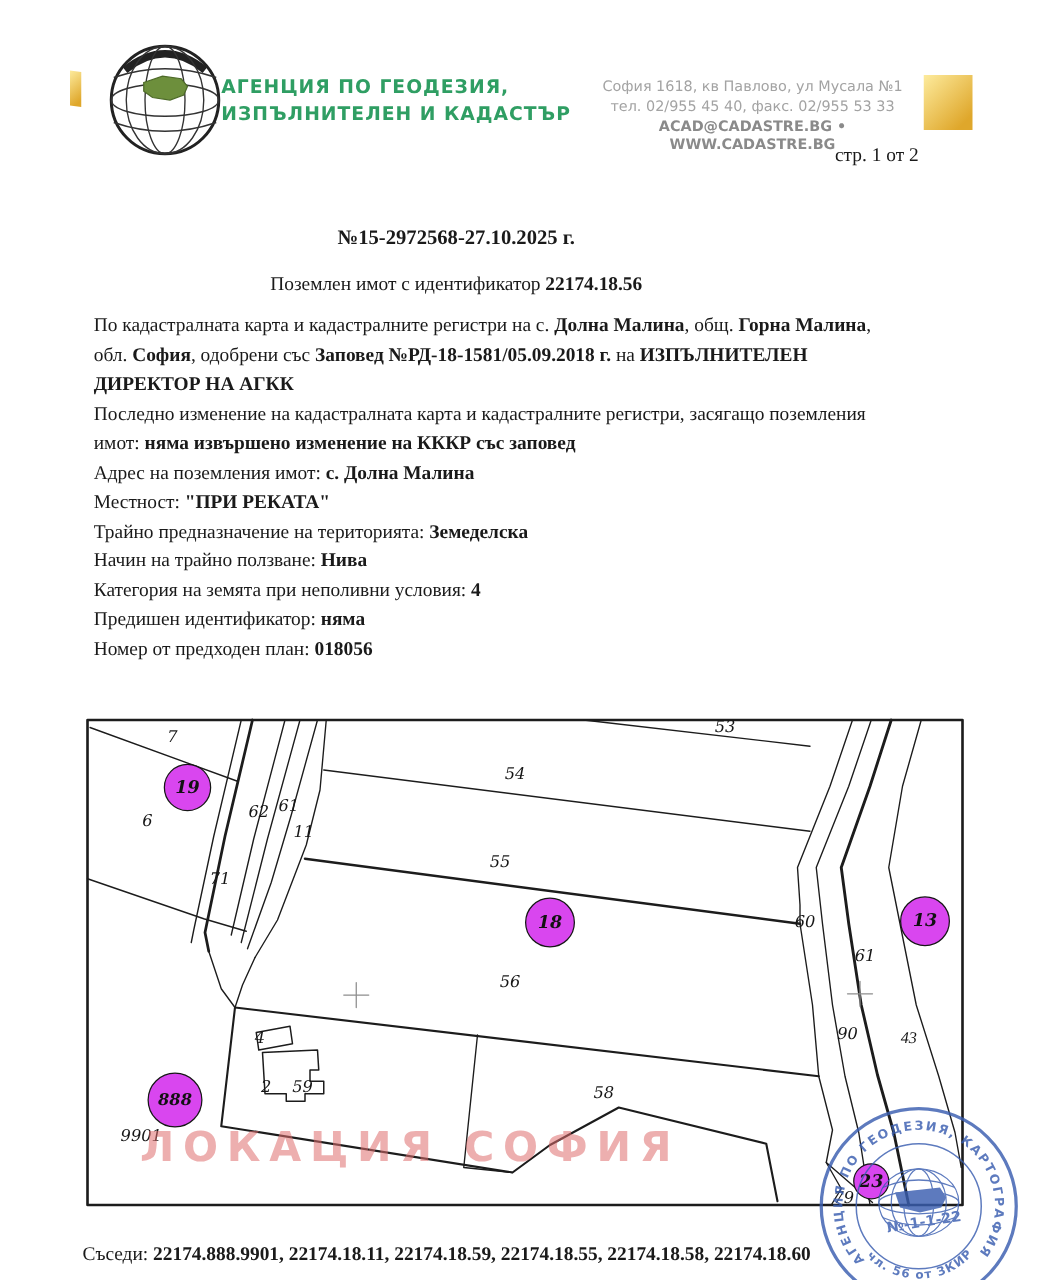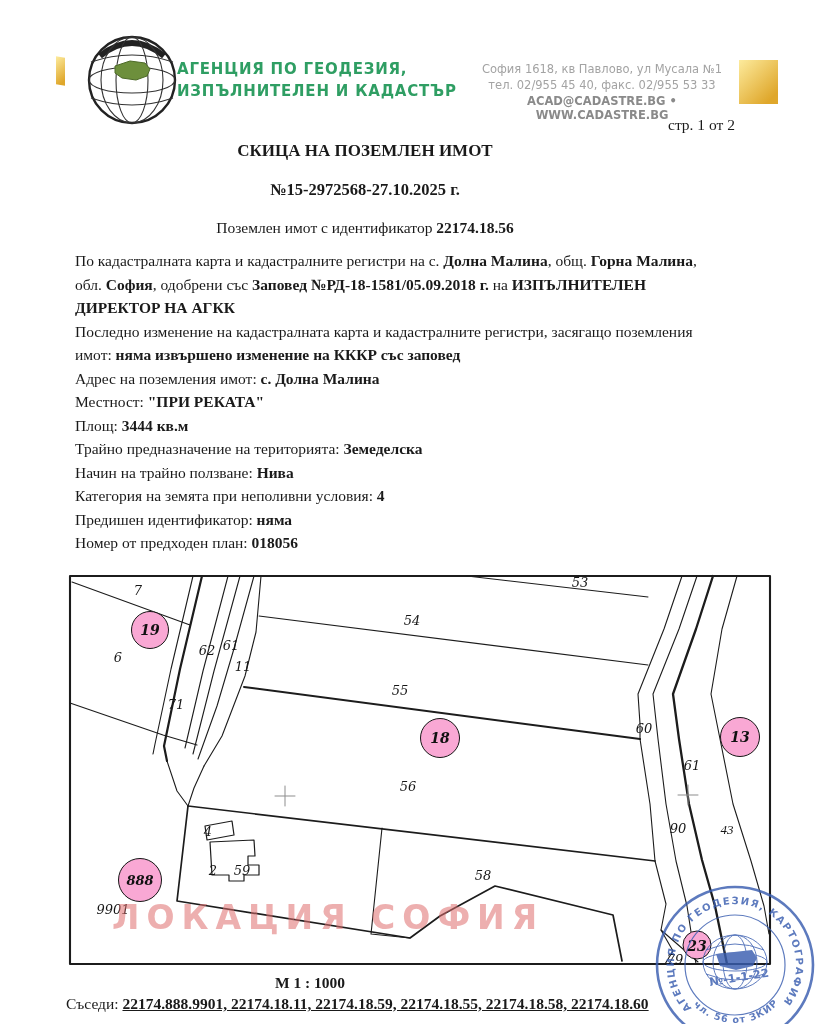--- a/index.html
+++ b/index.html
@@ -37,31 +37,31 @@
   
   #map{position:absolute;left:68px;top:574px;width:704px;height:394px;}
   #map svg{position:absolute;left:0;top:0;}
   #map-labels{position:absolute;left:0;top:0;width:704px;height:394px;}
   .map-label{
     position:absolute;transform:translate(-50%,-50%);font-family:"DejaVu Serif",serif;
     font-style:italic;font-size:13px;color:#161616;white-space:nowrap;
   }
   .map-circled{
     position:absolute;transform:translate(-50%,-50%);border:1.7px solid #161616;border-radius:50%;
-    background:#f9a8d4;display:flex;align-items:center;justify-content:center;
+    background:#d946ef;display:flex;align-items:center;justify-content:center;
     font-family:"DejaVu Serif",serif;font-style:italic;font-weight:700;font-size:14px;color:#111;
   }
   #watermark{
     position:absolute;left:112px;top:898px;font-family:"DejaVu Sans",sans-serif;
     font-weight:700;font-size:33px;letter-spacing:7px;color:var(--wm);opacity:.55;white-space:nowrap;
   }
   
   #scale{position:absolute;left:200px;top:974px;width:220px;text-align:center;font-weight:700;font-size:15.5px;}
   #neighbors{position:absolute;left:66px;top:995px;font-size:15.5px;white-space:nowrap;}
-  #neighbors .b{font-weight:700;text-decoration:underline;}
+  #neighbors .b{font-weight:700;}
   
   #stamp{position:absolute;left:650px;top:880px;width:180px;height:180px;opacity:.82;}
 </style>
 </head>
 <body>
 
 <div id="page" style="--green: #2f9e63; --stampblue: #3a5eb0; --wm: #df6e6e; --goldl: #fdeb9d; --goldd: #dfa72b;">
 
   <svg id="logo" viewBox="0 0 96 104">
     <circle cx="48" cy="54" r="43" fill="none" stroke="#222" stroke-width="2.4"></circle>
@@ -75,33 +75,31 @@
   </svg>
   <div class="agency-name" id="agency1">АГЕНЦИЯ ПО ГЕОДЕЗИЯ,</div>
   <div class="agency-name" id="agency2">ИЗПЪЛНИТЕЛЕН И КАДАСТЪР</div>
   <div class="addr" id="addr1">София 1618, кв Павлово, ул Мусала №1</div>
   <div class="addr" id="addr2">тел. 02/955 45 40, факс. 02/955 53 33</div>
   <div class="addr" id="addr3">ACAD@CADASTRE.BG • WWW.CADASTRE.BG</div>
   <div class="gold" id="gold-right"></div>
   <div class="gold" id="gold-left"></div>
   <div id="page-num">стр. 1 от 2</div>
 
-  <div class="titleline" id="doc-title">СКИЦА НА ПОЗЕМЛЕН ИМОТ</div>
   <div class="titleline" id="doc-number">№15-2972568-27.10.2025 г.</div>
   <div class="titleline" id="doc-subtitle"><span>Поземлен имот с идентификатор </span><span class="b">22174.18.56</span></div>
 
   <div id="doc-lines">
       <div class="doc-par"><span>По кадастралната карта и кадастралните регистри на с. </span><span class="b">Долна Малина</span><span>, общ. </span><span class="b">Горна Малина</span><span>,</span></div>
       <div class="doc-par"><span>обл. </span><span class="b">София</span><span>, одобрени със </span><span class="b">Заповед №РД-18-1581/05.09.2018 г.</span><span> на </span><span class="b">ИЗПЪЛНИТЕЛЕН</span></div>
       <div class="doc-par"><span class="b">ДИРЕКТОР НА АГКК</span></div>
       <div class="doc-par"><span>Последно изменение на кадастралната карта и кадастралните регистри, засягащо поземления</span></div>
       <div class="doc-par"><span>имот: </span><span class="b">няма извършено изменение на КККР със заповед</span></div>
       <div class="doc-par"><span>Адрес на поземления имот: </span><span class="b">с. Долна Малина</span></div>
       <div class="doc-par"><span>Местност: </span><span class="b">"ПРИ РЕКАТА"</span></div>
-      <div class="doc-par"><span>Площ: </span><span class="b">3444 кв.м</span></div>
       <div class="doc-par"><span>Трайно предназначение на територията: </span><span class="b">Земеделска</span></div>
       <div class="doc-par"><span>Начин на трайно ползване: </span><span class="b">Нива</span></div>
       <div class="doc-par"><span>Категория на земята при неполивни условия: </span><span class="b">4</span></div>
       <div class="doc-par"><span>Предишен идентификатор: </span><span class="b">няма</span></div>
       <div class="doc-par"><span>Номер от предходен план: </span><span class="b">018056</span></div>
     </div>
 
   <div id="map">
     <svg width="704" height="394" viewBox="0 0 704 394">
       <g fill="none" stroke="#1c1c1c" stroke-width="1.1" stroke-linejoin="round" stroke-linecap="round">
@@ -149,41 +147,40 @@
         <div class="map-label" style="left: 70px; top: 16px;">7</div>
         <div class="map-label" style="left: 50px; top: 83px;">6</div>
         <div class="map-label" style="left: 139px; top: 76px;">62</div>
         <div class="map-label" style="left: 163px; top: 71px;">61</div>
         <div class="map-label" style="left: 175px; top: 92px;">11</div>
         <div class="map-label" style="left: 108px; top: 130px;">71</div>
         <div class="map-label" style="left: 512px; top: 8px;">53</div>
         <div class="map-label" style="left: 344px; top: 46px;">54</div>
         <div class="map-label" style="left: 332px; top: 116px;">55</div>
         <div class="map-label" style="left: 340px; top: 212px;">56</div>
-        <div class="map-label" style="left: 576px; top: 154px;">60</div>
+        <div class="map-label" style="left: 576px; top: 164px;">60</div>
         <div class="map-label" style="left: 624px; top: 191px;">61</div>
         <div class="map-label" style="left: 610px; top: 254px;">90</div>
         <div class="map-label" style="left: 659px; top: 256px; font-family: Liberation Serif, serif;">43</div>
         <div class="map-label" style="left: 415px; top: 301px;">58</div>
         <div class="map-label" style="left: 607px; top: 385px;">79</div>
         <div class="map-label" style="left: 45px; top: 335px;">9901</div>
         <div class="map-label" style="left: 140px; top: 257px;">4</div>
         <div class="map-label" style="left: 145px; top: 296px;">2</div>
         <div class="map-label" style="left: 174px; top: 296px;">59</div>
         <div class="map-circled" style="left: 82px; top: 56px; width: 36px; height: 36px;">19</div>
         <div class="map-circled" style="left: 372px; top: 164px; width: 38px; height: 38px;">18</div>
         <div class="map-circled" style="left: 672px; top: 163px; width: 38px; height: 38px;">13</div>
         <div class="map-circled" style="left: 72px; top: 306px; width: 42px; height: 42px; font-size: 13px;">888</div>
         <div class="map-circled" style="left: 629px; top: 371px; width: 27px; height: 27px; text-align: right;">23</div>
       </div>
   </div>
 
   <div id="watermark">ЛОКАЦИЯ СОФИЯ</div>
 
-  <div id="scale">М 1 : 1000</div>
   <div id="neighbors"><span>Съседи: </span><span class="b">22174.888.9901, 22174.18.11, 22174.18.59, 22174.18.55, 22174.18.58, 22174.18.60</span></div>
 
   <svg id="stamp" viewBox="0 0 180 180">
     <defs>
       <path id="arcTop" d="M41.9,128.1 A61,61 0 1 1 128.1,128.1" fill="none"></path>
       <path id="arcBottom" d="M34.8,114 A58,58 0 0 0 135.2,114" fill="none"></path>
     </defs>
     <g stroke="var(--stampblue)" fill="none">
       <circle cx="85" cy="85" r="78" stroke-width="2.6"></circle>
       <circle cx="85" cy="85" r="50" stroke-width="1.2"></circle>

